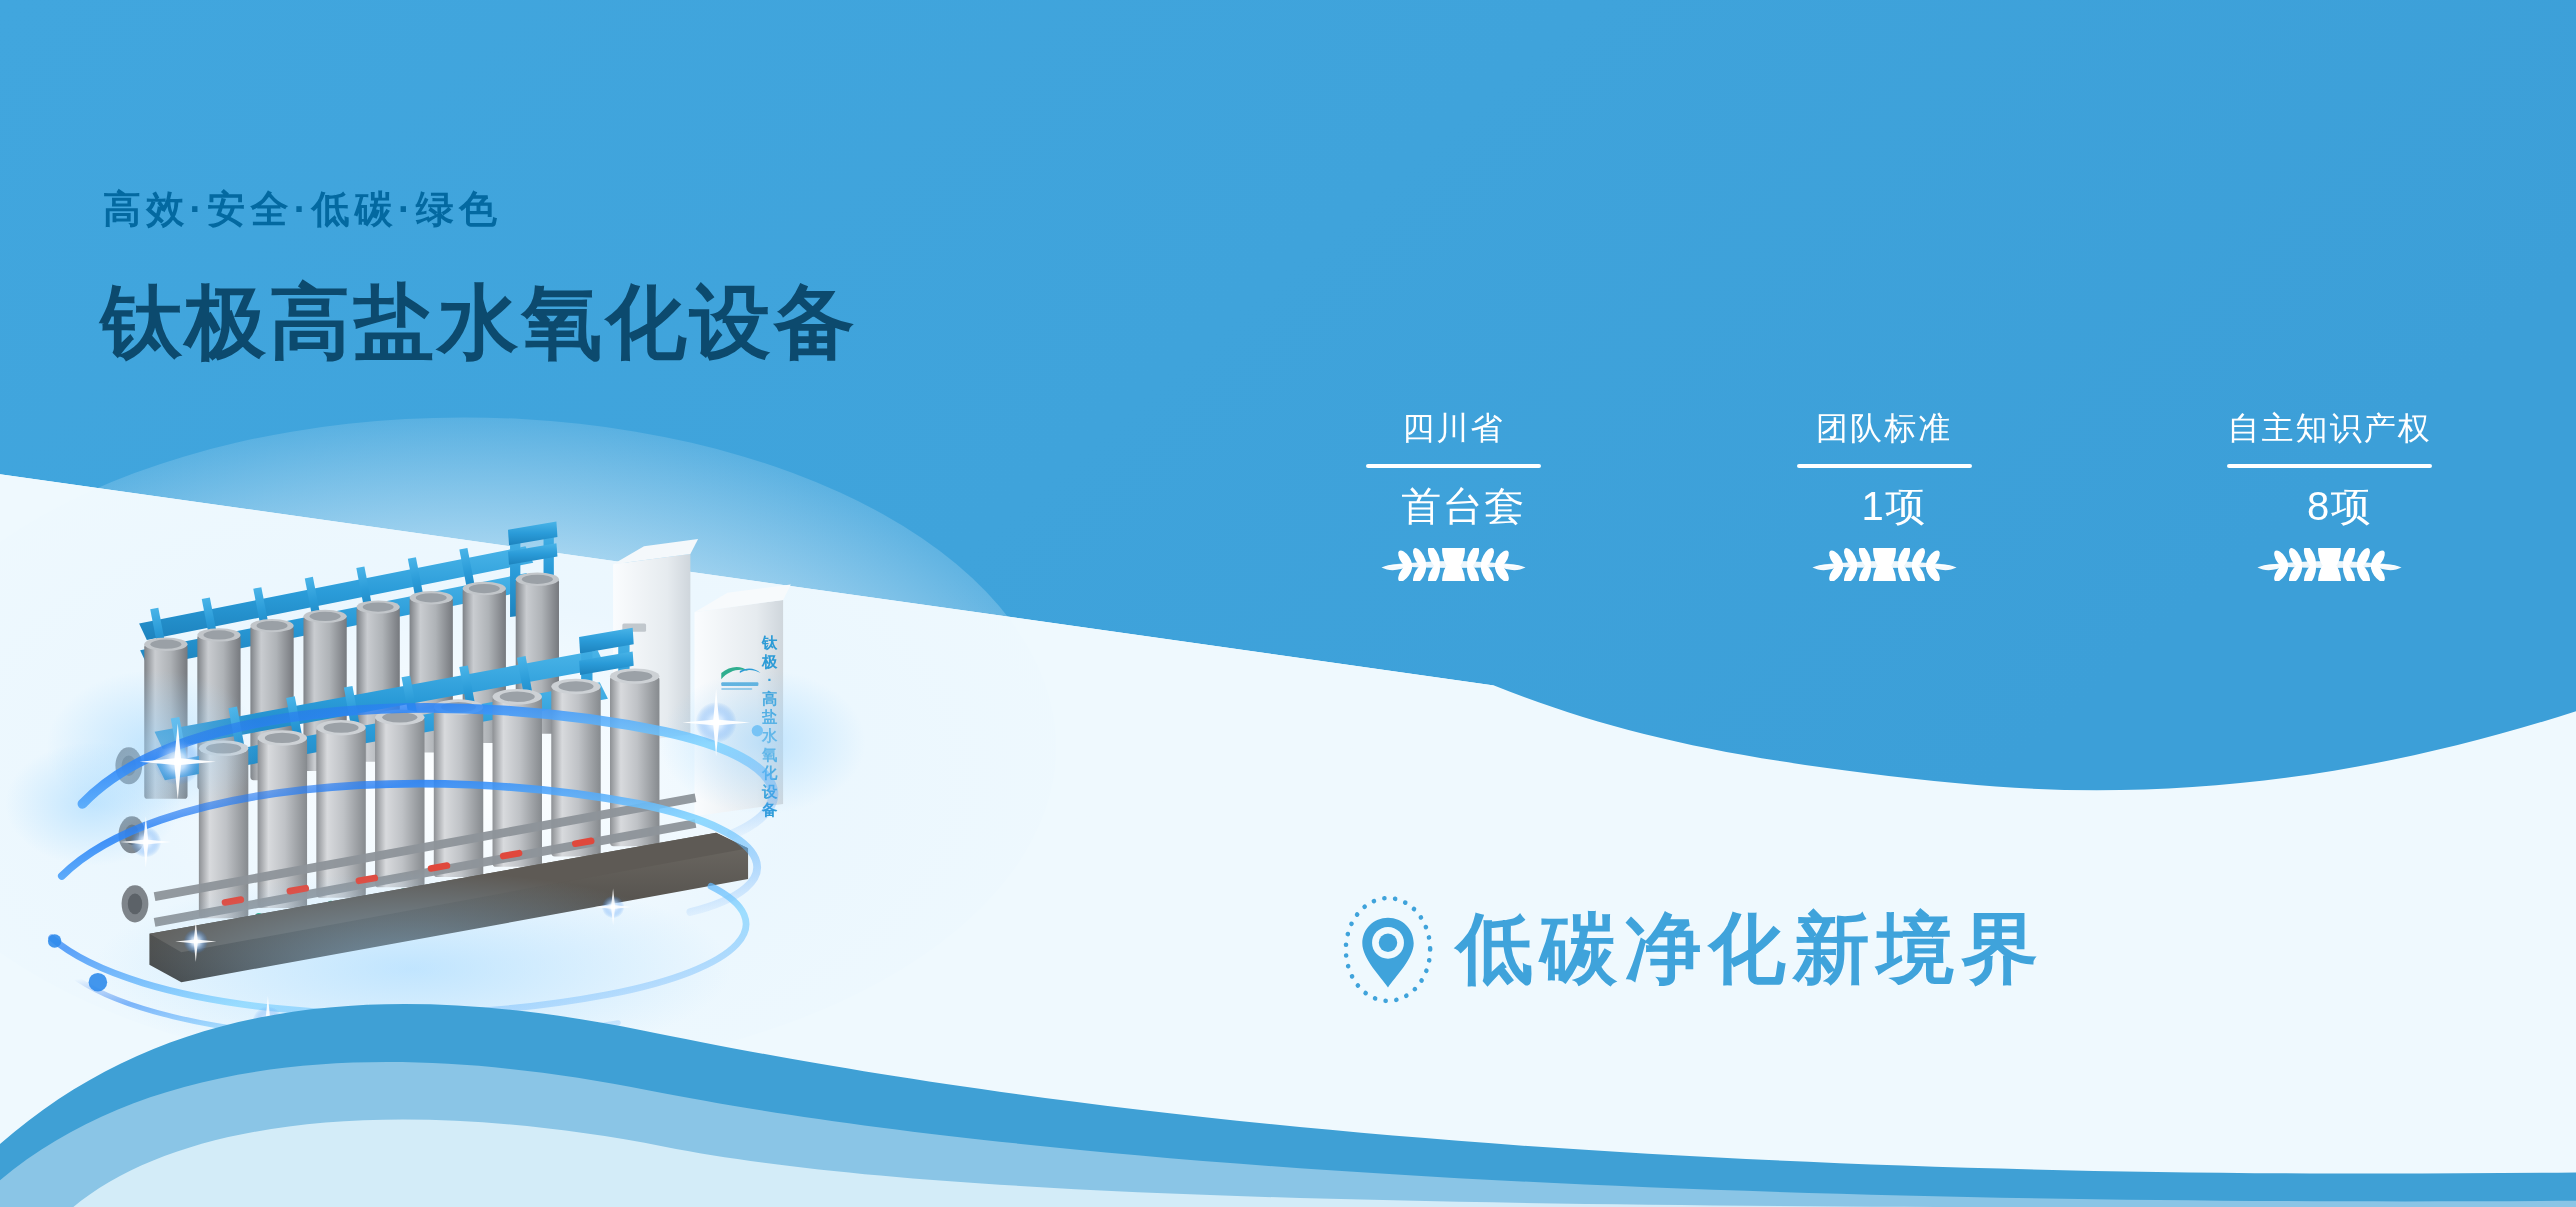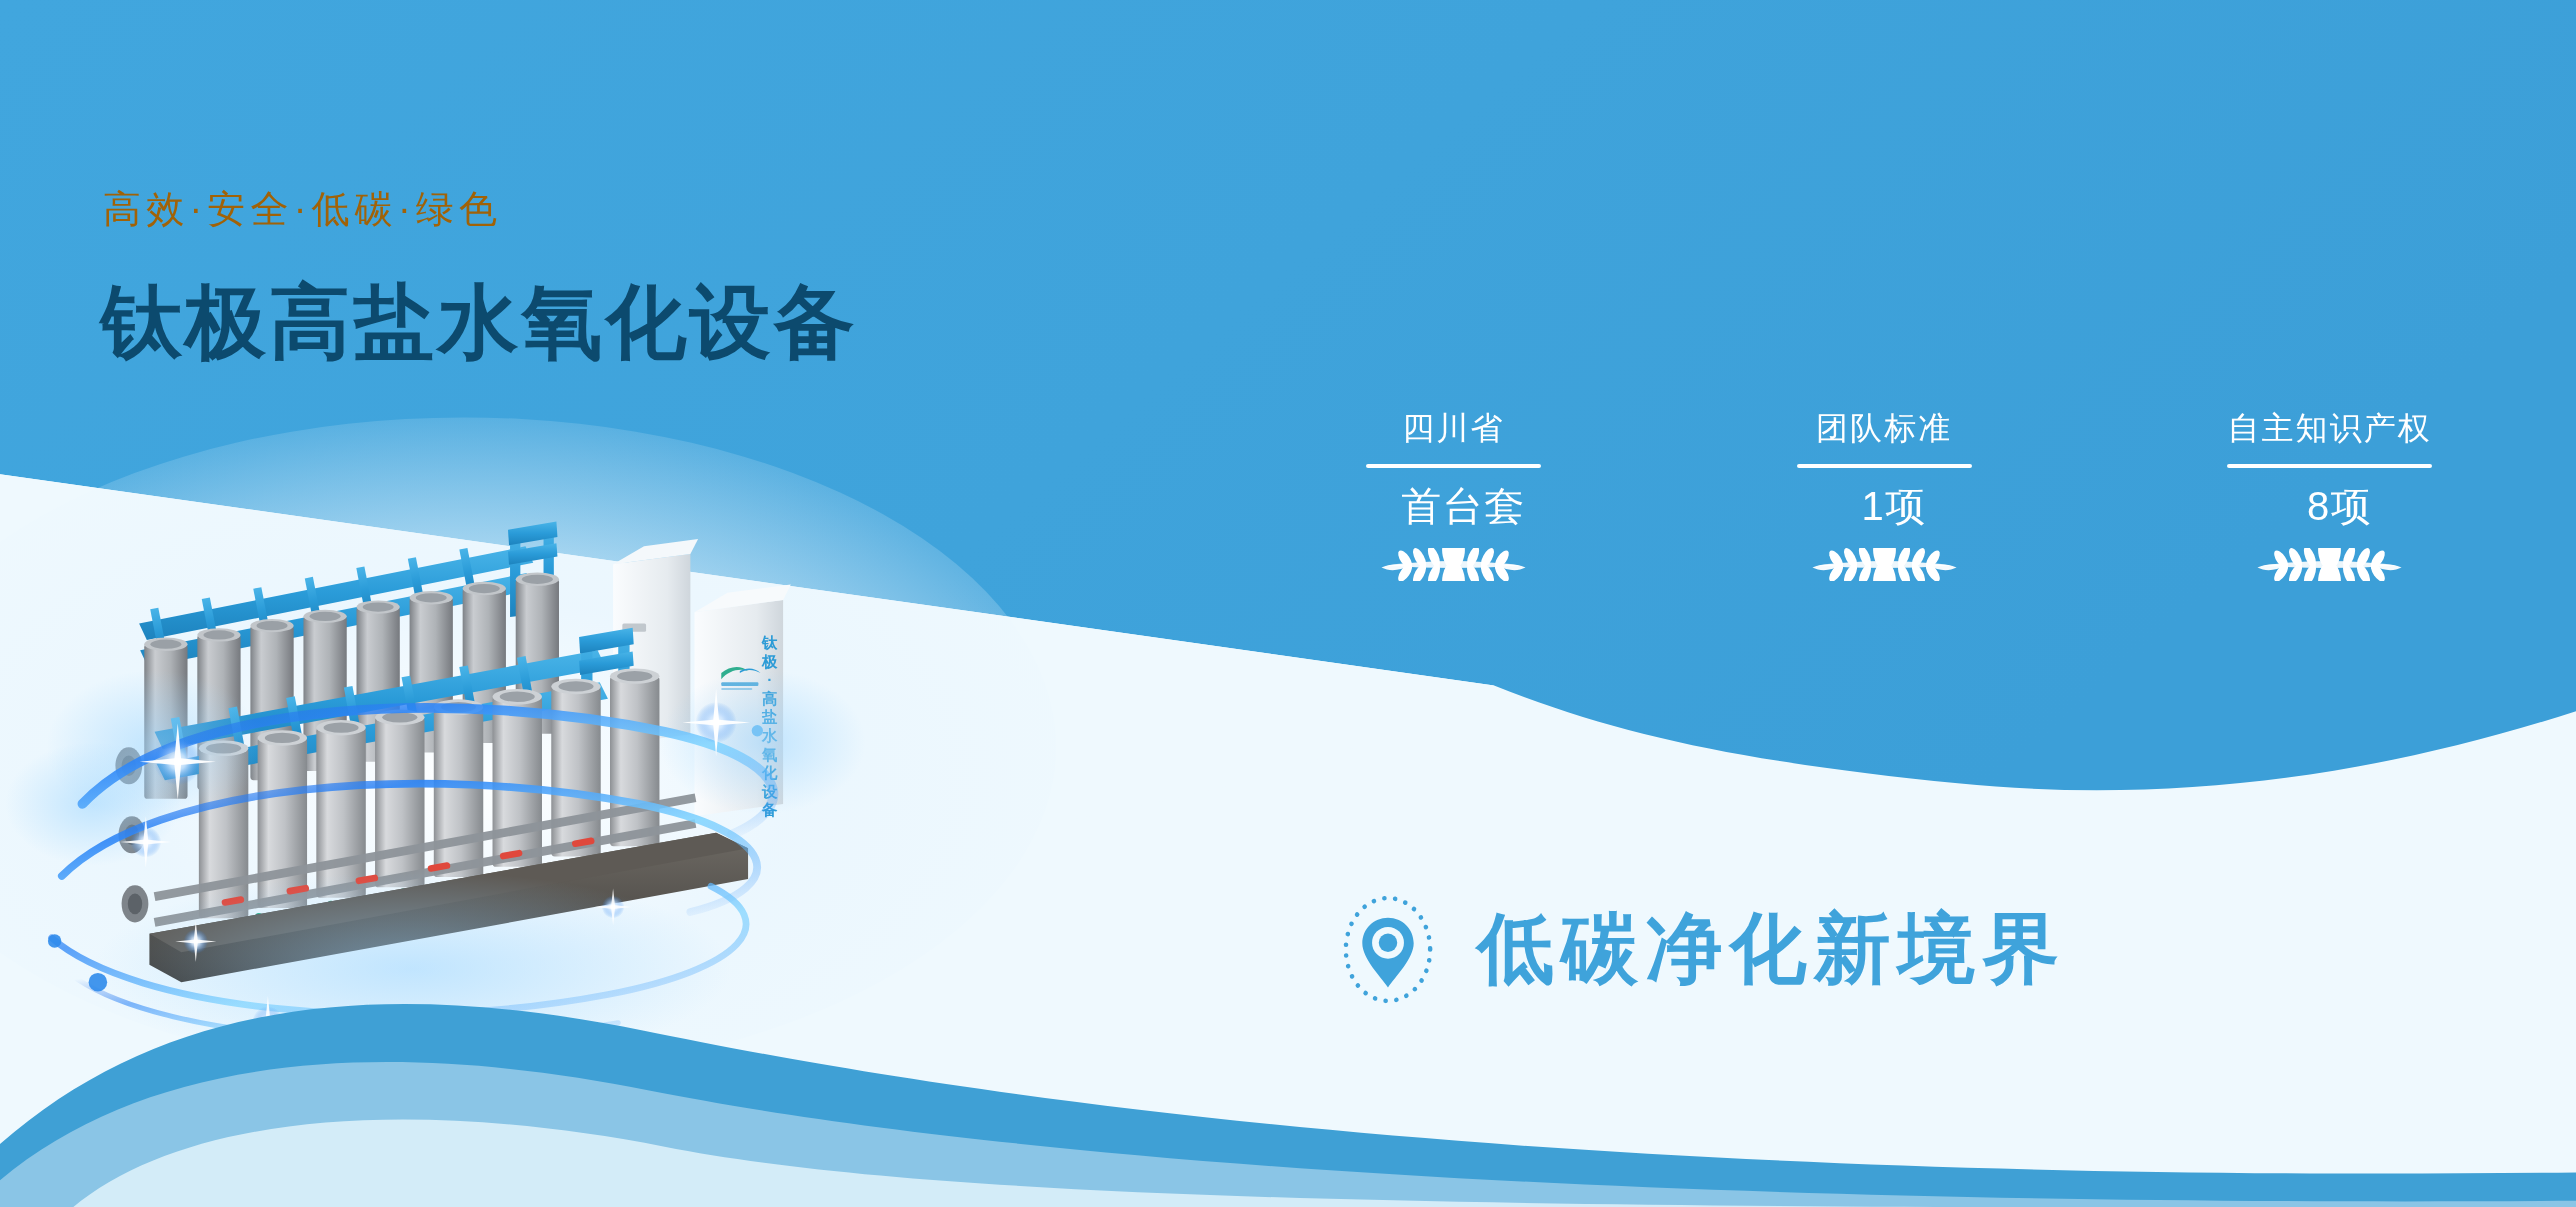--- a/index.html
+++ b/index.html
@@ -25,23 +25,23 @@
   #bg-svg   { z-index:1; }
   #glow-svg { z-index:4; }
   #wave-svg { z-index:8; }
 
   
   .layer-text { position:absolute; z-index:10; }
 
   #eyebrow {
     left:103px; top:184px;
     font-size:38px;
-    font-weight:400;
+    font-weight:700;
     letter-spacing:5.2px;
-    color:#a16207;
+    color:#0369a1;
     white-space:nowrap;
   }
   #main-title {
     left:101px; top:278px;
     font-size:81px;
     font-weight:700;
     letter-spacing:3.1px;
     color:#0c4a6e;
     white-space:nowrap;
     line-height:1.1;
@@ -86,21 +86,21 @@
   }
   .stat-orn { margin-top:13.4px; height:33px; }
   .stat-orn svg { display:block; height:33px; }
 
   
   #slogan {
     position:absolute; z-index:10;
     left:1340px; top:894px;
     display:flex;
     align-items:center;
-    gap:41px;
+    gap:20px;
   }
   #pin-wrap { width:96px; height:111px; position:relative; flex:0 0 auto; }
   #pin-wrap svg { display:block; }
   #slogan-text {
     font-size:77px;
     font-weight:700;
     letter-spacing:7.2px;
     color:#3FA3DB;
     white-space:nowrap;
   }

